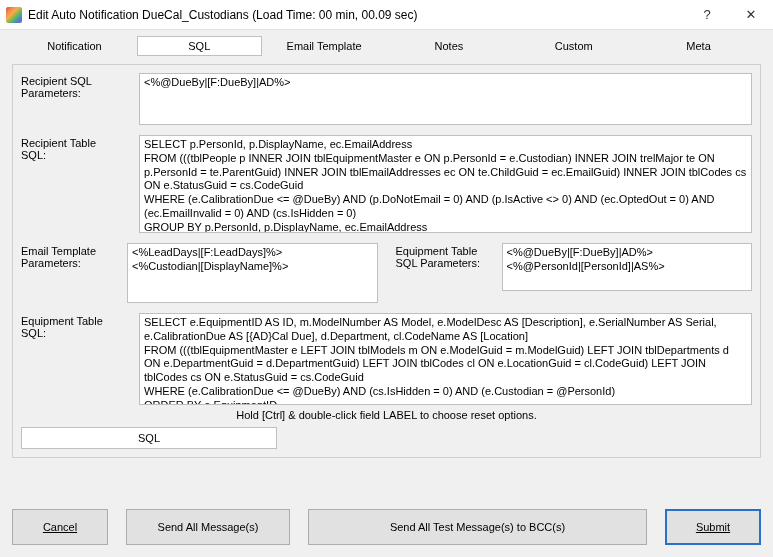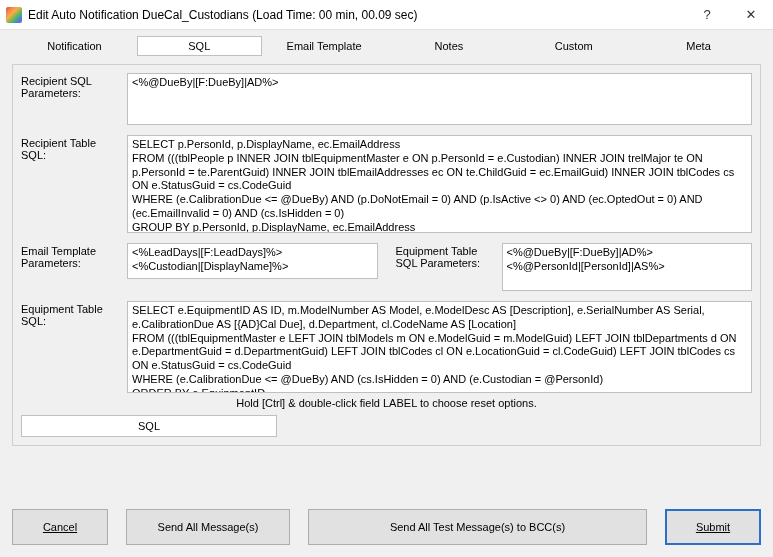--- a/index.html
+++ b/index.html
@@ -58,21 +58,21 @@
   }
   .group {
     border: 1px solid #cfcfcf;
     background: #f0f0f0;
     padding: 8px 8px;
     margin-bottom: 8px;
   }
   .field {
     display: flex;
     align-items: flex-start;
-    gap: 6px;
+    gap: 18px;
   }
   .field + .field { margin-top: 10px; }
   .field .lbl {
     width: 100px;
     text-align: left;
     font-size: 11px;
     color: #000;
     padding-top: 2px;
     flex-shrink: 0;
   }
@@ -166,21 +166,21 @@
 FROM (((tblPeople p INNER JOIN tblEquipmentMaster e ON p.PersonId = e.Custodian) INNER JOIN trelMajor te ON p.PersonId = te.ParentGuid) INNER JOIN tblEmailAddresses ec ON te.ChildGuid = ec.EmailGuid) INNER JOIN tblCodes cs ON e.StatusGuid = cs.CodeGuid
 WHERE (e.CalibrationDue &lt;= @DueBy) AND (p.DoNotEmail = 0) AND (p.IsActive &lt;&gt; 0) AND (ec.OptedOut = 0) AND (ec.EmailInvalid = 0) AND (cs.IsHidden = 0)
 GROUP BY p.PersonId, p.DisplayName, ec.EmailAddress
 HAVING ec.EmailAddress IS NOT NULL
 ORDER BY p.DisplayName</textarea>
     </div>
 
     <div class="field" style="gap:18px">
       <div style="display:flex;flex:1;gap:6px">
         <div class="lbl">Email Template Parameters:</div>
-        <textarea class="ta" style="height: 36px;">&lt;%LeadDays|[F:LeadDays]%&gt;
+        <textarea class="ta" style="height: 60px;">&lt;%LeadDays|[F:LeadDays]%&gt;
 &lt;%Custodian|[DisplayName]%&gt;</textarea>
       </div>
       <div style="display:flex;flex:1;gap:6px">
         <div class="lbl">Equipment Table SQL Parameters:</div>
         <textarea class="ta" style="height: 48px;">&lt;%@DueBy|[F:DueBy]|AD%&gt;
 &lt;%@PersonId|[PersonId]|AS%&gt;</textarea>
       </div>
     </div>
 
     <div class="field">

